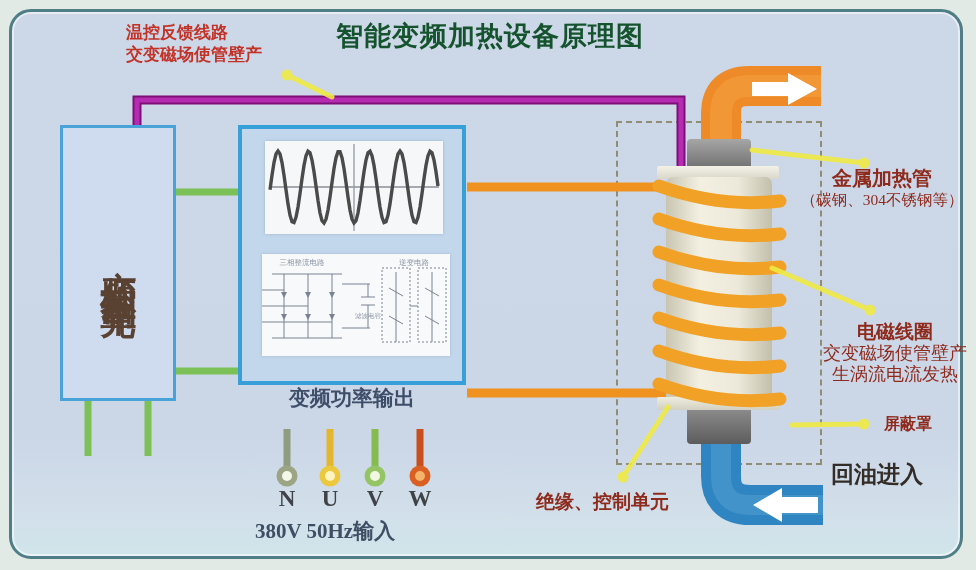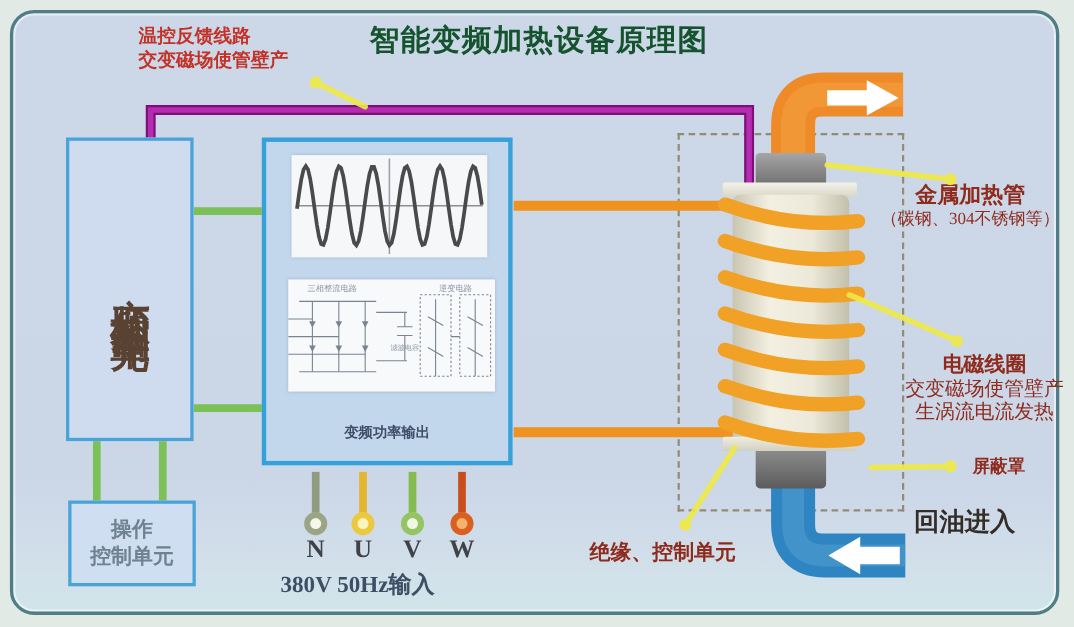--- a/index.html
+++ b/index.html
@@ -11,24 +11,24 @@
   .serif{font-family:"Liberation Serif",serif;}
   
   .title{left:250px;top:18px;width:480px;text-align:center;font-size:27px;font-weight:800;color:#14532d;letter-spacing:1px;z-index:6;}
   .rednotes{left:126px;top:22px;font-size:17px;line-height:22px;color:#c23227;z-index:6;font-weight:600;}
   .leftbox{left:60px;top:125px;width:116px;height:276px;border:3px solid #4aa3d8;background:#cfdcf0;z-index:3;
            display:flex;align-items:center;justify-content:center;box-sizing:border-box;}
   .leftbox .vtext{writing-mode:vertical-rl;text-orientation:upright;font-size:36px;font-weight:700;color:#5a4233;letter-spacing:7px;}
   .opbox{left:62px;top:455px;width:116px;height:78px;border:3px solid #4aa3d8;background:#cfdef0;z-index:3;
          display:flex;flex-direction:column;align-items:center;justify-content:center;box-sizing:border-box;
          font-size:19px;line-height:25px;color:#6f8292;font-weight:600;text-align:center;}
-  .centerbox{left:238px;top:125px;width:228px;height:298px;border:4px solid #38a0d8;background:#c3d7ec;z-index:3;box-sizing:border-box;}
+  .centerbox{left:238px;top:125px;width:228px;height:260px;border:4px solid #38a0d8;background:#c3d7ec;z-index:3;box-sizing:border-box;}
   .wavepanel{position:absolute;left:23px;top:12px;width:178px;height:93px;background:#f5f7f9;box-shadow:0 0 3px rgba(90,110,140,.35);}
   .circpanel{position:absolute;left:20px;top:125px;width:188px;height:102px;background:#f7f9fb;box-shadow:0 0 3px rgba(90,110,140,.3);}
-  .outlabel{position:absolute;left:0;top:255px;width:100%;text-align:center;font-size:13px;font-weight:700;color:#3e4d68;}
+  .outlabel{position:absolute;left:0;top:255px;width:100%;text-align:center;font-size:21px;font-weight:700;color:#3e4d68;}
   .dashedbox{left:616px;top:121px;width:202px;height:340px;border:2px dashed #8f8d74;z-index:1;}
   .hflabel{left:466px;top:360px;font-size:17px;color:#45536a;font-weight:600;z-index:6;}
   .inputlabel{left:255px;top:517px;width:200px;text-align:left;font-size:21px;color:#3e4e64;font-weight:600;z-index:6;}
   .phase-label{top:486px;width:34px;text-align:center;font-size:23px;font-weight:600;color:#3f4347;z-index:6;}
   .lbl{z-index:6;color:#8e2b1d;}
   .hotoil{left:828px;top:74px;font-size:23px;font-weight:700;color:#1d1d1d;z-index:6;}
   .tube{left:786px;top:167px;width:192px;text-align:center;line-height:22px;z-index:6;}
   .tube .l1{font-size:20px;font-weight:700;}
   .tube .l2{font-size:15.5px;}
   .coiltxt{left:810px;top:321px;width:170px;text-align:center;font-size:18px;line-height:21.5px;z-index:6;}
@@ -113,24 +113,20 @@
       <path d="M659,318 Q720,340 780,333"></path>
       <path d="M659,351 Q720,373 780,366"></path>
       <path d="M659,384 Q720,406 780,399"></path>
     </g>
   </svg>
 
   <div class="leftbox abs">
     <span class="vtext serif">变频控制单元</span>
   </div>
 
-  <div class="opbox abs serif">
-    <span>操作</span>
-    <span>控制单元</span>
-  </div>
 
   <div class="centerbox abs">
     <div class="wavepanel">
       <svg width="178" height="93">
         <line x1="4" y1="46" x2="174" y2="46" stroke="#8a8f96" stroke-width="1.4"></line>
         <line x1="89" y1="3" x2="89" y2="90" stroke="#9aa0a8" stroke-width="1.4"></line>
         <path id="wave-path" fill="none" stroke="#4a4a4a" stroke-width="3.4" d="M5.0,48.8L7.0,34.2L9.0,21.5L11.0,13.0L13.0,10.0L15.0,13.0L17.0,21.5L19.0,34.2L21.0,48.8L23.0,62.9L25.0,74.2L27.0,80.8L29.0,81.6L31.0,76.4L33.0,66.1L35.0,52.5L37.0,37.7L39.0,24.4L41.0,14.7L43.0,10.2L45.0,11.7L47.0,19.0L49.0,30.7L51.0,45.1L53.0,59.6L55.0,71.8L57.0,79.7L59.0,82.0L61.0,78.2L63.0,69.1L65.0,56.1L67.0,41.4L69.0,27.5L71.0,16.7L73.0,10.8L75.0,10.8L77.0,16.7L79.0,27.5L81.0,41.4L83.0,56.1L85.0,69.1L87.0,78.2L89.0,82.0L91.0,79.7L93.0,71.8L95.0,59.6L97.0,45.1L99.0,30.7L101.0,19.0L103.0,11.7L105.0,10.2L107.0,14.7L109.0,24.4L111.0,37.7L113.0,52.5L115.0,66.1L117.0,76.4L119.0,81.6L121.0,80.8L123.0,74.2L125.0,62.9L127.0,48.8L129.0,34.2L131.0,21.5L133.0,13.0L135.0,10.0L137.0,13.0L139.0,21.5L141.0,34.2L143.0,48.8L145.0,62.9L147.0,74.2L149.0,80.8L151.0,81.6L153.0,76.4L155.0,66.1L157.0,52.5L159.0,37.7L161.0,24.4L163.0,14.7L165.0,10.2L167.0,11.7L169.0,19.0L171.0,30.7L173.0,45.1"></path>
       </svg>
     </div>
     <div class="circpanel">

